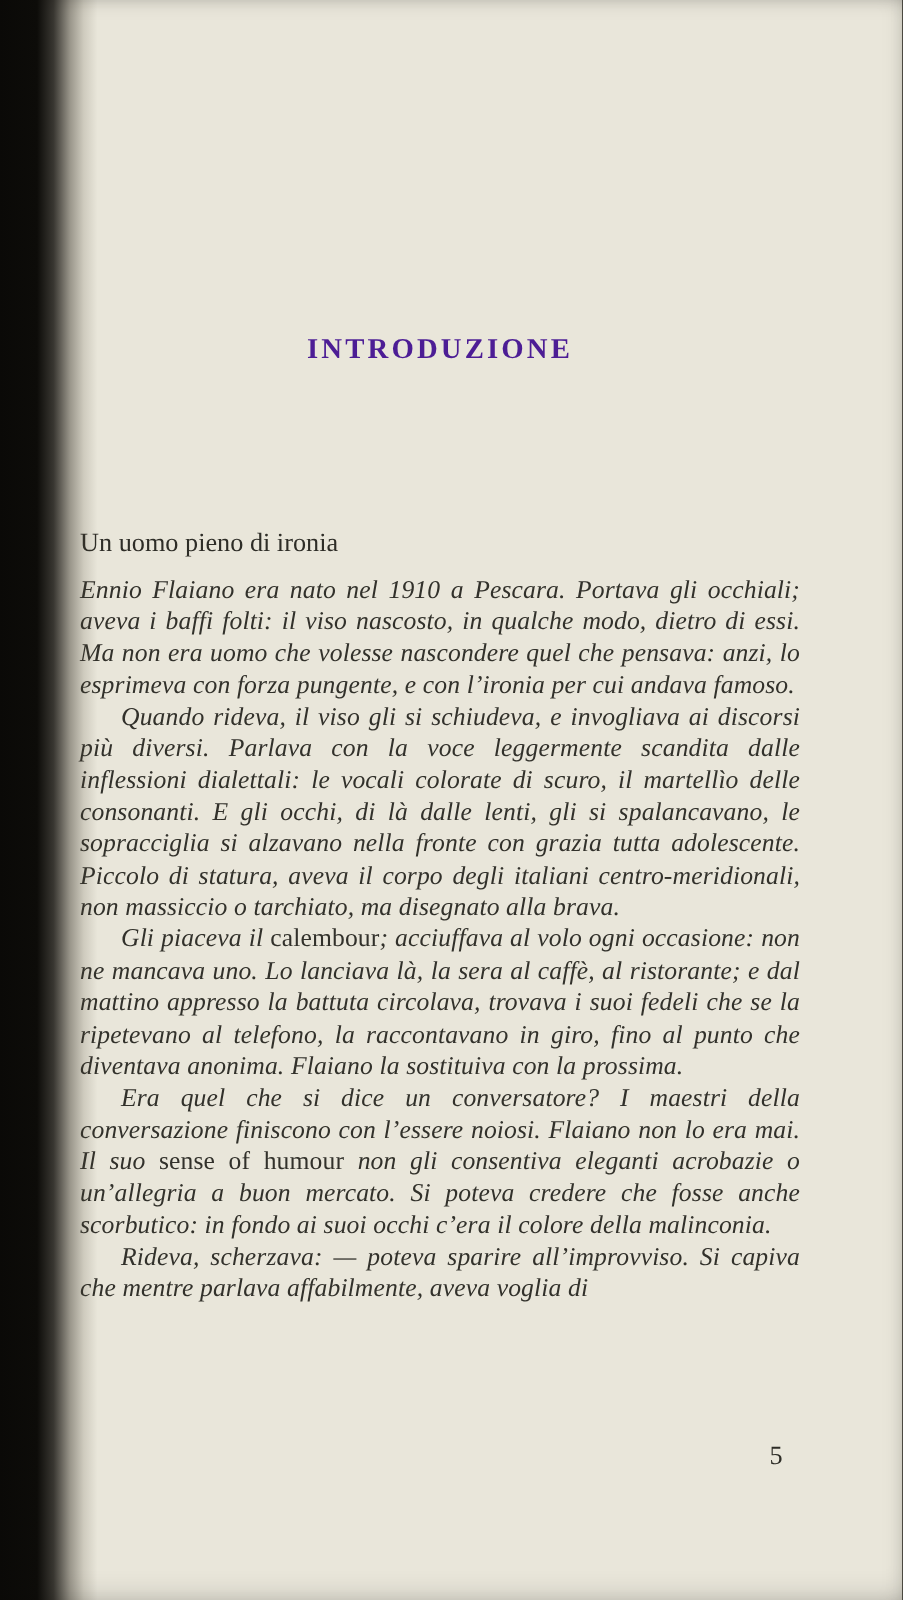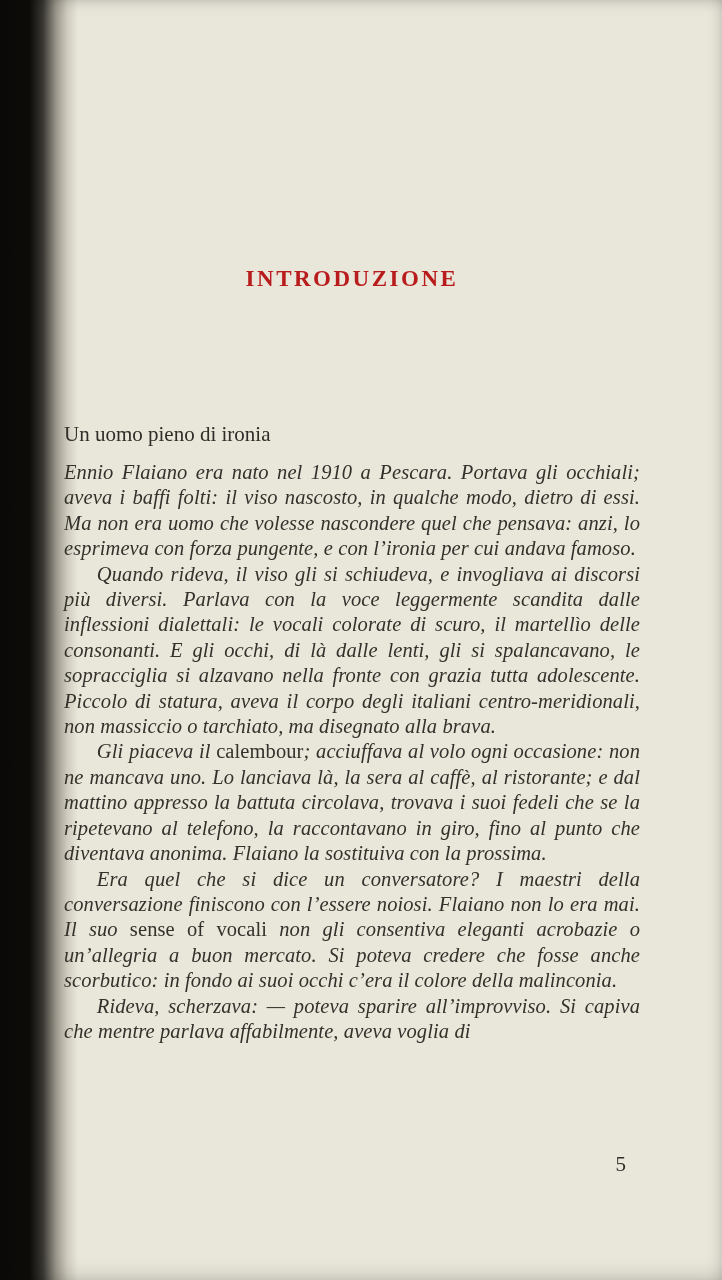--- a/index.html
+++ b/index.html
@@ -49,21 +49,21 @@
     width: 576px;
     color: #31302a;
   }
   .title {
     margin: 0;
     padding-top: 266px;
     text-align: center;
     font-size: 23px;
     font-weight: 600;
     letter-spacing: 2.5px;
-    color: #b91c1c;
+    color: #4c1d95;
     font-style: normal;
   }
   .heading {
     margin: 130px 0 0 0;
     font-size: 21px;
     font-weight: 500;
     font-style: normal;
     color: #2e2d27;
   }
   .bodytext {
@@ -106,21 +106,21 @@
       <h2 class="heading">Un uomo pieno di ironia</h2>
 
       <div class="bodytext">
 
         <p class="para first"><span>Ennio Flaiano era nato nel 1910 a Pescara. Portava gli occhiali; aveva i baffi folti: il viso nascosto, in qualche modo, dietro di essi. Ma non era uomo che volesse nascondere quel che pensava: anzi, lo esprimeva con forza pungente, e con l’ironia per cui andava famoso.</span></p>
 
         <p class="para"><span>Quando rideva, il viso gli si schiudeva, e invogliava ai discorsi più diversi. Parlava con la voce leggermente scandita dalle inflessioni dialettali: le vocali colorate di scuro, il martellìo delle consonanti. E gli occhi, di là dalle lenti, gli si spalancavano, le sopracciglia si alzavano nella fronte con grazia tutta adolescente. Piccolo di statura, aveva il corpo degli italiani centro-meridionali, non massiccio o tarchiato, ma disegnato alla brava.</span></p>
 
         <p class="para"><span>Gli piaceva il </span><span class="roman">calembour</span><span>; acciuffava al volo ogni occasione: non ne mancava uno. Lo lanciava là, la sera al caffè, al ristorante; e dal mattino appresso la battuta circolava, trovava i suoi fedeli che se la ripetevano al telefono, la raccontavano in giro, fino al punto che diventava anonima. Flaiano la sostituiva con la prossima.</span></p>
 
-        <p class="para"><span>Era quel che si dice un conversatore? I maestri della conversazione finiscono con l’essere noiosi. Flaiano non lo era mai. Il suo </span><span class="roman">sense of vocali</span><span> non gli consentiva eleganti acrobazie o un’allegria a buon mercato. Si poteva credere che fosse anche scorbutico: in fondo ai suoi occhi c’era il colore della malinconia.</span></p>
+        <p class="para"><span>Era quel che si dice un conversatore? I maestri della conversazione finiscono con l’essere noiosi. Flaiano non lo era mai. Il suo </span><span class="roman">sense of humour</span><span> non gli consentiva eleganti acrobazie o un’allegria a buon mercato. Si poteva credere che fosse anche scorbutico: in fondo ai suoi occhi c’era il colore della malinconia.</span></p>
 
         <p class="para"><span>Rideva, scherzava: — poteva sparire all’improvviso. Si capiva che mentre parlava affabilmente, aveva voglia di</span></p>
 
       </div>
     </div>
 
     <div class="page-number">5</div>
   </div>
 
   <div class="spine"></div>

